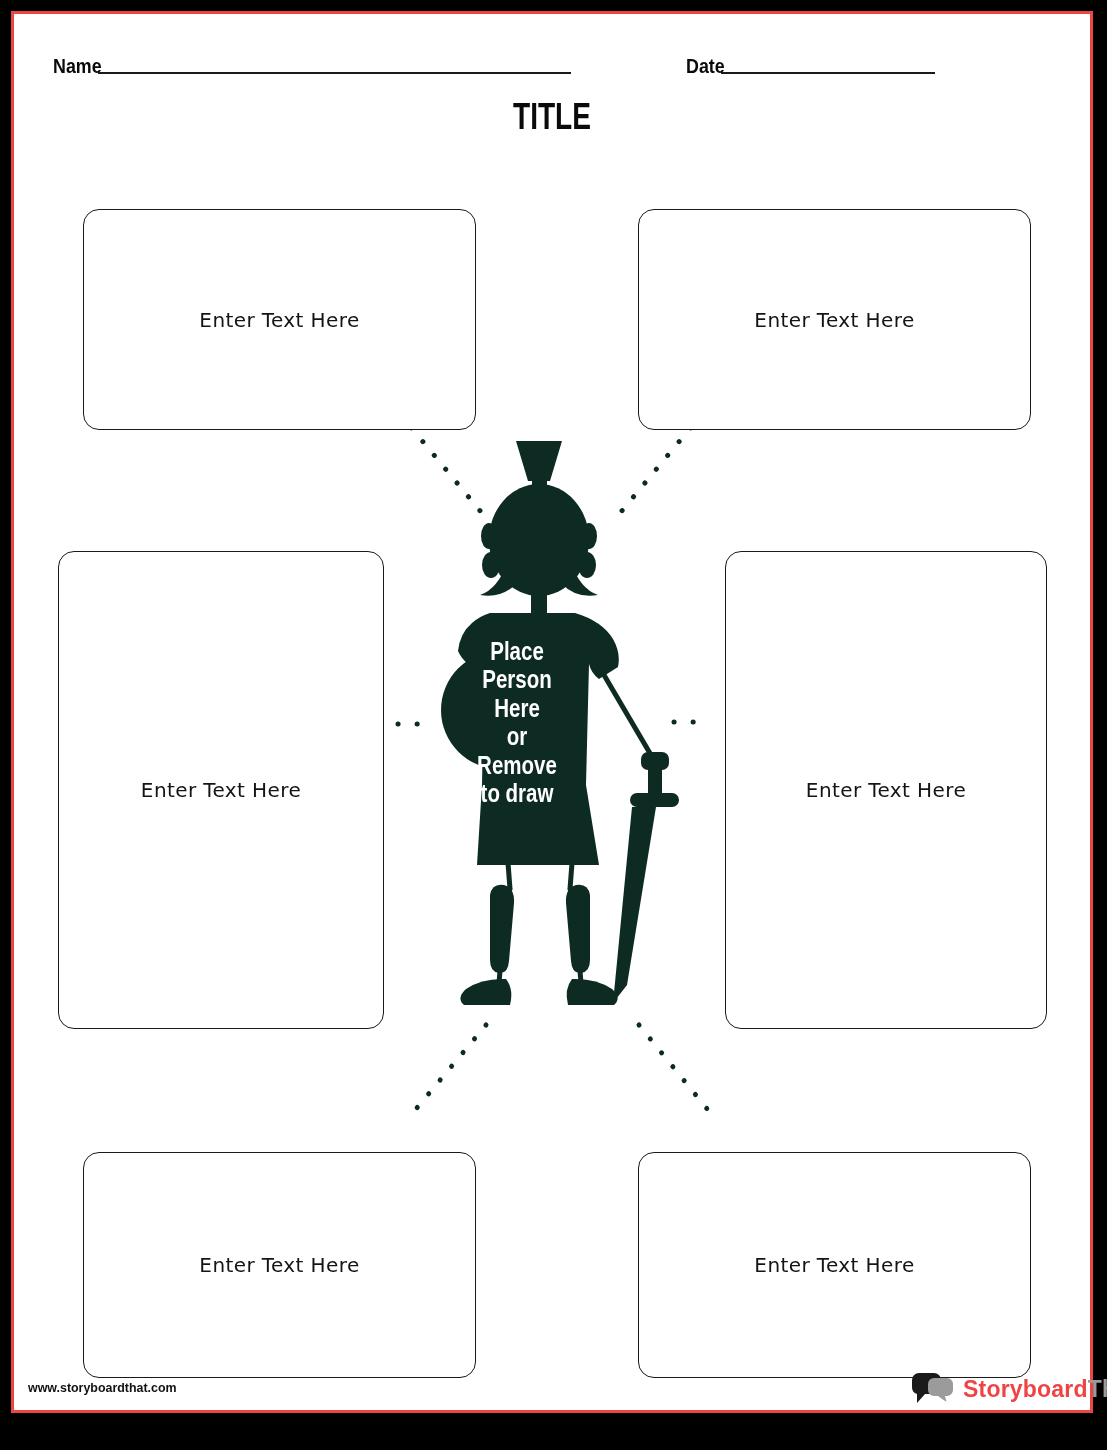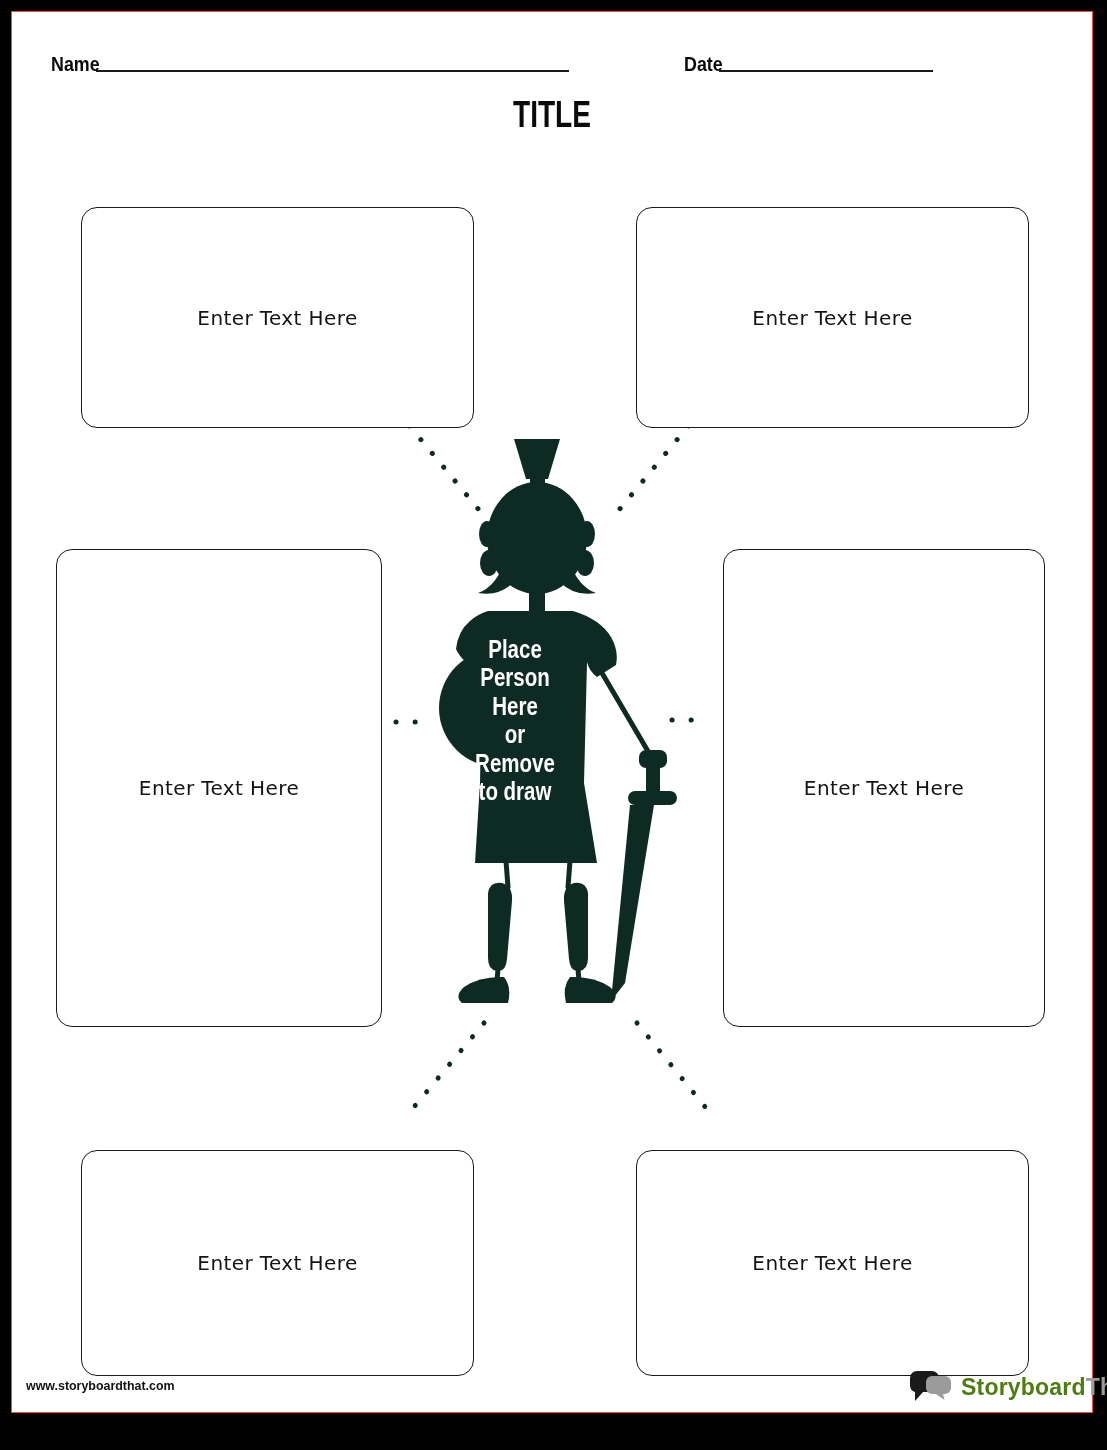--- a/index.html
+++ b/index.html
@@ -4,21 +4,21 @@
 <style>
   html,body{margin:0;padding:0;}
   body{
     width:1107px;height:1450px;position:relative;
     background:#000;
     font-family:"Liberation Sans", sans-serif;
     overflow:hidden;
   }
   .page{
     position:absolute;left:11px;top:11px;width:1082px;height:1402px;
-    background:#fff;border:1px solid #ef4444;box-sizing:border-box;
+    background:#fff;border:3px solid #ef4444;box-sizing:border-box;
   }
   
   .hdr-label{
     position:absolute;font-weight:bold;font-size:21px;color:#0a0a0a;
     transform:scaleX(0.85);transform-origin:left center;letter-spacing:0px;
   }
   .name-label{left:39px;top:40px;}
   .date-label{left:672px;top:40px;}
   .fill-line{position:absolute;height:2px;background:#1a1a1a;}
   .name-line{left:84px;top:58px;width:473px;}
@@ -52,21 +52,21 @@
     color:#ffffff;transform:scaleX(0.82);transform-origin:center;
   }
   .figure-text span{display:block;}
   
   .site-url{
     position:absolute;left:14px;top:1366px;font-weight:bold;font-size:13.5px;
     color:#111;transform:scaleX(0.92);transform-origin:left center;
   }
   .logo{position:absolute;left:897px;top:1358px;display:flex;align-items:center;z-index:2;}
   .logo-text{font-size:23px;font-weight:600;margin-left:4px;letter-spacing:0.2px;}
-  .logo-primary{color:#4d7c0f;}
+  .logo-primary{color:#ef4444;}
   .logo-secondary{color:#9b9b9b;}
 </style>
 </head>
 <body>
 
 <div class="page">
 
   <span class="hdr-label name-label">Name</span>
   <div class="fill-line name-line"></div>
   <span class="hdr-label date-label">Date</span>

